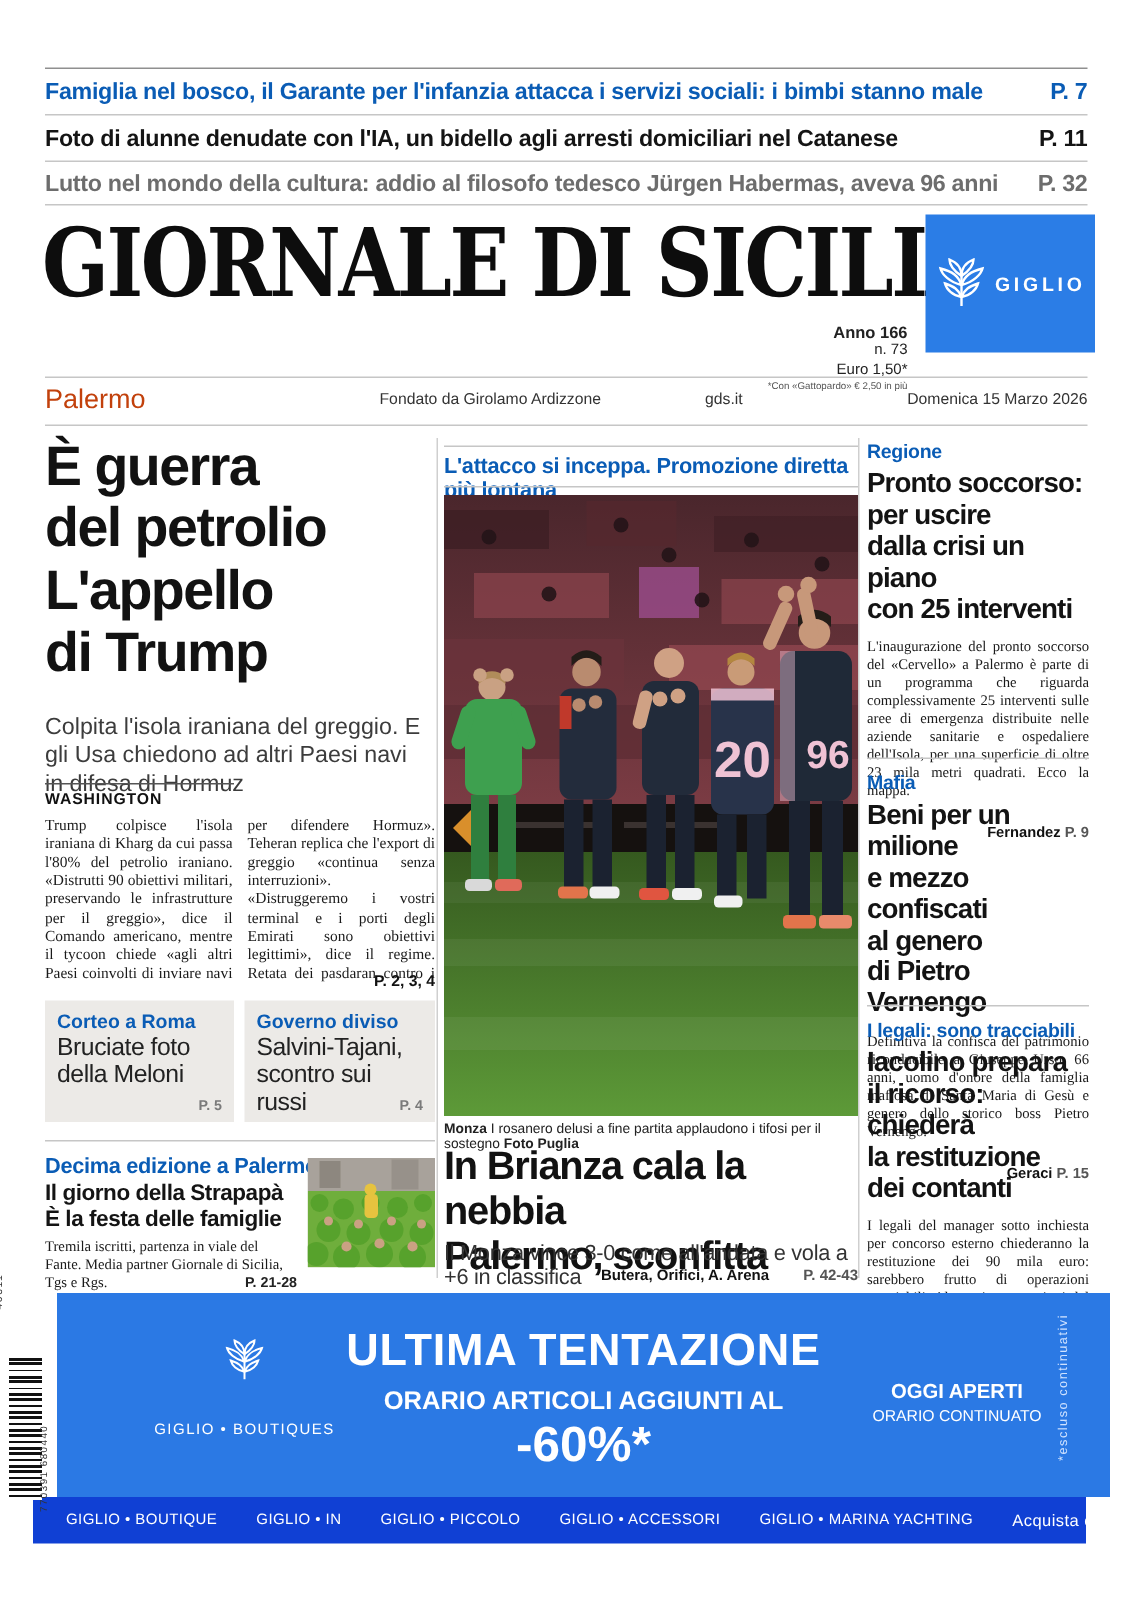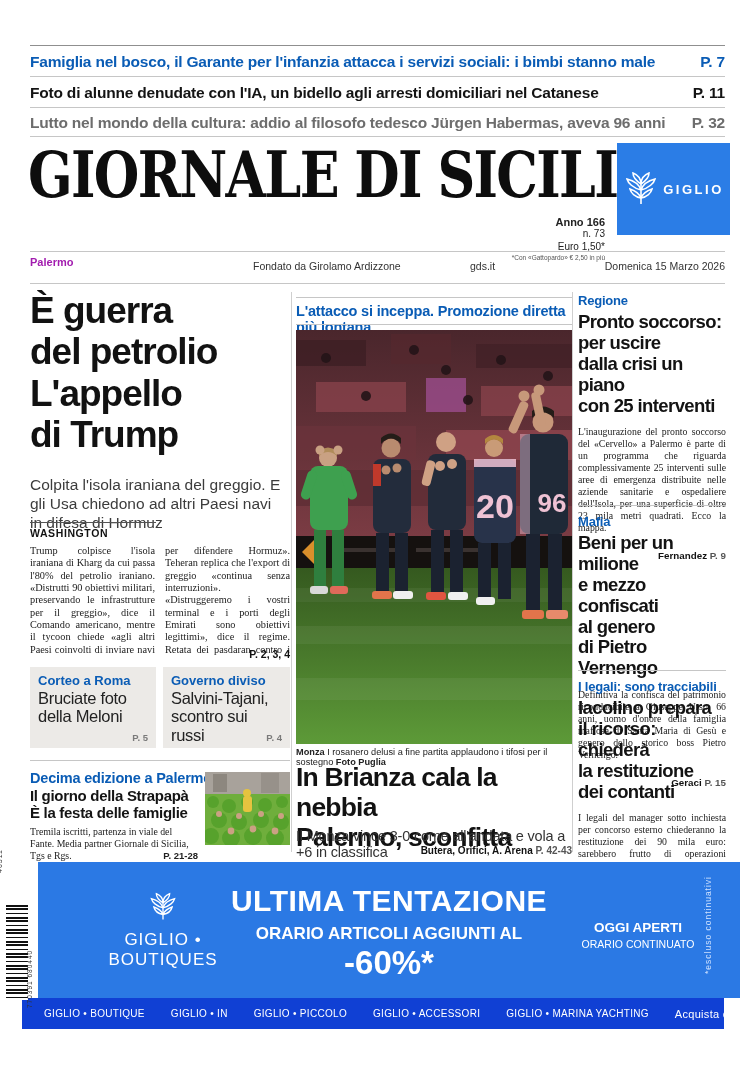--- a/index.html
+++ b/index.html
@@ -19,21 +19,21 @@
   
   .masthead-title { position:absolute; left:28px; top:138px; font-family:"DejaVu Serif", serif; font-weight:bold; font-size:63px; letter-spacing:-2px; white-space:nowrap; transform:scaleX(0.83); transform-origin:left top; color:#0d0d0d; }
   .giglio-box { position:absolute; left:617px; top:143px; width:113px; height:92px; background:#2b7de6; display:flex; flex-direction:row; align-items:center; justify-content:center; gap:4px; }
   .giglio-box .g-label { color:#fff; font-size:13px; letter-spacing:2.5px; font-weight:bold; }
   .price-block { position:absolute; left:400px; top:216px; width:205px; text-align:right; color:#222; }
   .price-block .pb-anno { font-weight:bold; font-size:11px; }
   .price-block .pb-n, .price-block .pb-euro { font-size:10px; line-height:1.25; }
   .price-block .pb-note { font-size:6.5px; color:#555; margin-top:1px; }
 
   
-  .dl-city { position:absolute; left:30px; top:256px; color:#a21caf; font-size:11px; font-weight:bold; }
+  .dl-city { position:absolute; left:30px; top:256px; color:#c2410c; font-size:18px; font-weight:normal; }
   .dl-founder { position:absolute; left:253px; top:260px; font-size:10.5px; color:#333; }
   .dl-site { position:absolute; left:470px; top:260px; font-size:10.5px; color:#333; }
   .dl-date { position:absolute; right:30px; top:260px; font-size:10.5px; color:#333; }
 
   
   .pre { white-space:pre-line; }
   .lead-h1 { position:absolute; left:30px; top:290px; width:260px; font-size:37px; line-height:1.12; font-weight:bold; letter-spacing:-1px; color:#121212; }
   .lead-sub { position:absolute; left:30px; top:476px; width:256px; font-size:15.5px; line-height:1.22; color:#3c3c3c; }
   .wash-rule { position:absolute; left:30px; top:522px; width:126px; height:1px; background:#555; }
   .wash { position:absolute; left:30px; top:527px; font-size:10.5px; font-weight:bold; letter-spacing:0.6px; color:#111; }
@@ -52,34 +52,34 @@
   .strapapa-thumb { position:absolute; left:205px; top:772px; width:85px; height:73px; overflow:hidden; }
 
   .center-kicker { position:absolute; left:296px; top:303px; width:276px; color:#0a5cb5; font-weight:bold; font-size:14.5px; letter-spacing:-0.2px; }
   .photo-wrap { position:absolute; left:296px; top:330px; width:276px; height:414px; overflow:hidden; background:#2c1e22; }
   .caption { position:absolute; left:296px; top:747px; width:276px; font-size:9.2px; color:#222; }
   .caption b { font-weight:bold; }
   .center-h { position:absolute; left:296px; top:762px; width:280px; font-size:26.5px; font-weight:bold; line-height:1.14; letter-spacing:-0.8px; color:#121212; }
   .center-sub { position:absolute; left:296px; top:828px; width:278px; font-size:14.5px; color:#333; letter-spacing:-0.2px; }
   .center-by { position:absolute; left:296px; top:845px; width:276px; text-align:right; font-size:10px; }
   .center-by .by { font-weight:bold; }
-  .center-by .pg { font-weight:bold; color:#555; }
+  .center-by .pg { font-weight:bold; color:#555;margin-left:20px; }
 
   .r-art { position:absolute; left:578px; width:148px; }
   .r-k { color:#0a5cb5; font-weight:bold; font-size:13px; letter-spacing:-0.2px; }
   .r-h { font-weight:bold; font-size:18.5px; line-height:1.13; letter-spacing:-0.6px; color:#131313; margin-top:4px; }
   .r-b { font-family:"Liberation Serif", serif; font-size:9.8px; line-height:1.22; text-align:justify; color:#1a1a1a; margin-top:10px; }
   .r-sig { text-align:right; font-size:9.8px; margin-top:16px; }
   .r-sig .au { font-weight:bold; }
   .r-sig .pg { font-weight:bold; color:#555; }
 
   
   .ad { position:absolute; left:38px; top:862px; width:702px; height:136px; background:#2b79e4; color:#fff; }
   .ad-brand { position:absolute; left:50px; top:30px; width:150px; text-align:center; }
-  .ad-brand .bt { font-size:17px; letter-spacing:1px; margin-top:4px; }
+  .ad-brand .bt { font-size:10px; letter-spacing:1px; margin-top:21px; }
   .ad-title { position:absolute; left:176px; top:22px; width:350px; text-align:center; font-size:30px; font-weight:bold; letter-spacing:0.5px; }
   .ad-sub { position:absolute; left:176px; top:62px; width:350px; text-align:center; font-size:17px; font-weight:bold; }
   .ad-disc { position:absolute; left:176px; top:82px; width:350px; text-align:center; font-size:33px; font-weight:bold; }
   .ad-right { position:absolute; left:520px; top:58px; width:160px; text-align:center; }
   .ad-right .r1 { font-size:13.5px; font-weight:bold; }
   .ad-right .r2 { font-size:10.5px; margin-top:3px; }
   .ad-note { position:absolute; right:-28px; top:58px; transform:rotate(-90deg); transform-origin:center; font-size:8.5px; color:#cfe2ff; letter-spacing:1px; width:120px; text-align:center; }
   .ad-bar { position:absolute; left:22px; top:998px; width:702px; height:31px; background:#1040d4; color:#fff; display:flex; align-items:center; padding:0 22px; font-size:10px; letter-spacing:0.3px; }
   .ad-bar .lnk { margin-right:26px; white-space:nowrap; }
   .ad-bar .online { margin-left:auto; font-size:11px; white-space:nowrap; }

